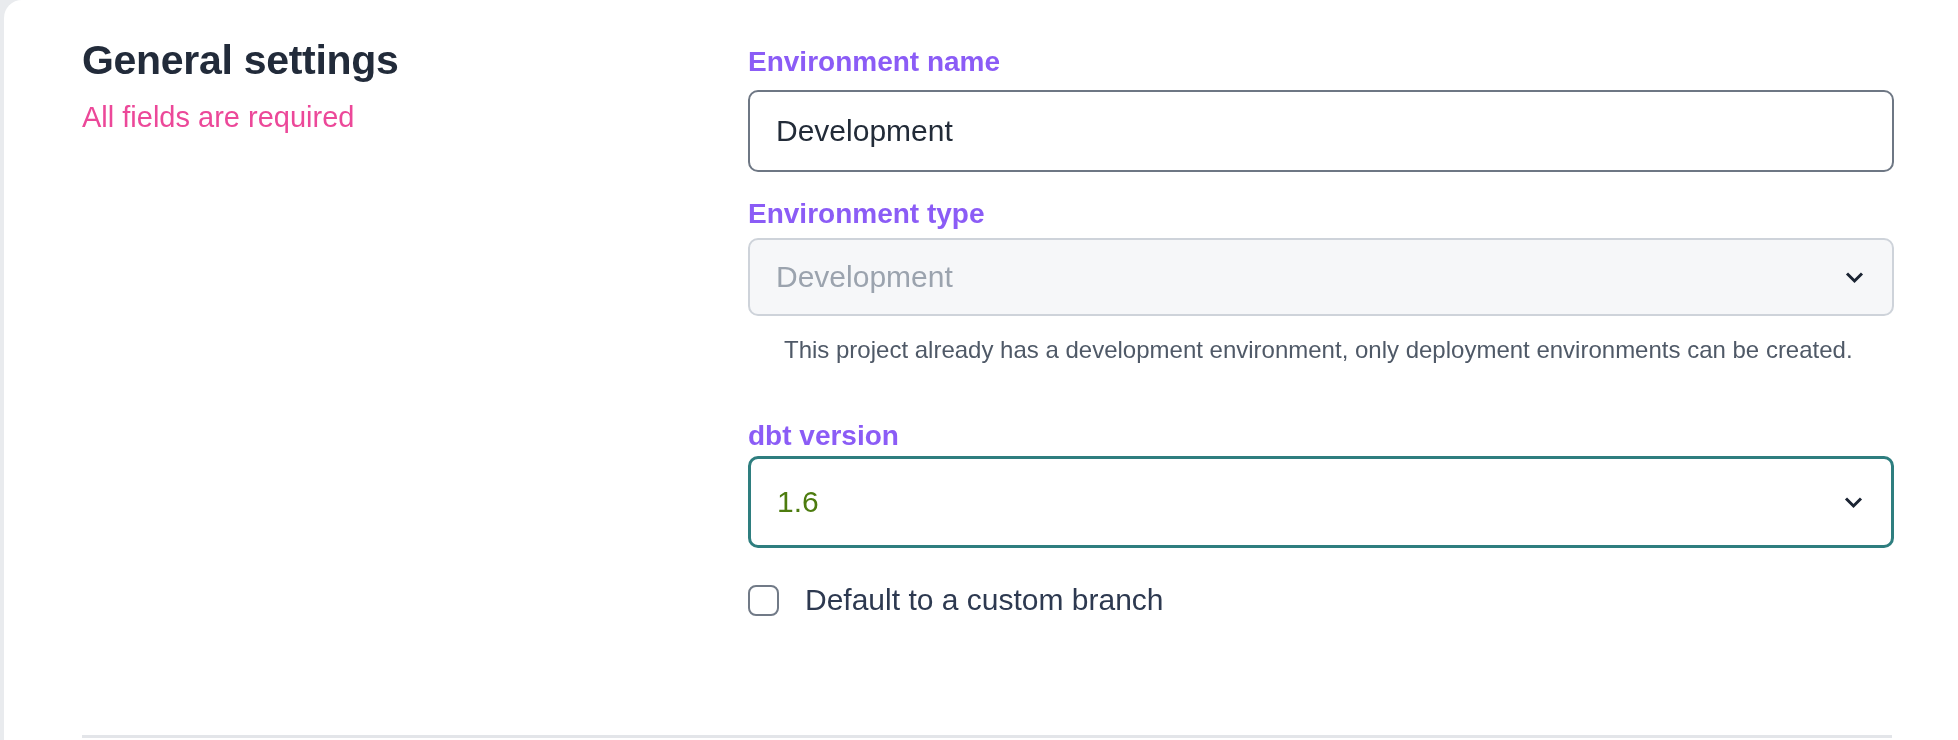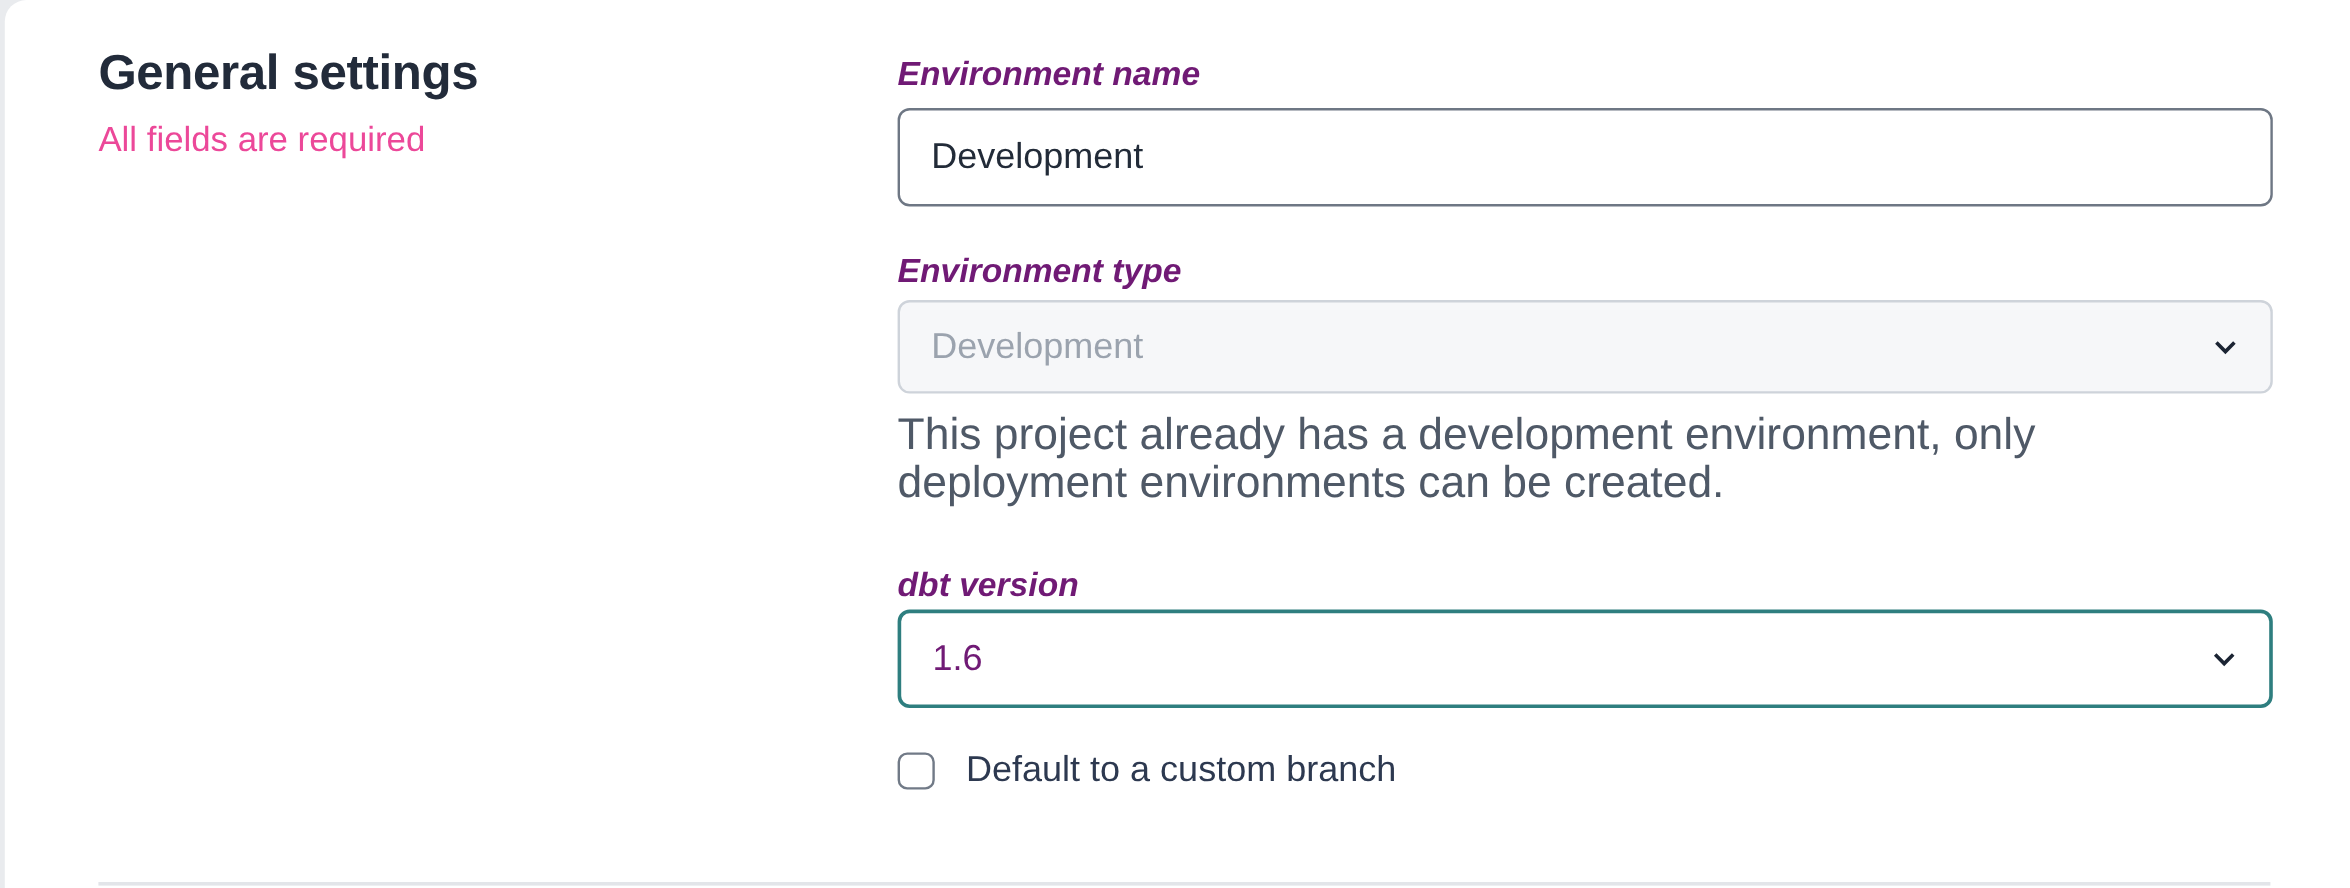--- a/index.html
+++ b/index.html
@@ -26,53 +26,53 @@
     letter-spacing:-0.3px;line-height:52px;
   }
   .section-subtitle{
     margin-top:12px;
     font-size:29px;color:#ec4899;line-height:38px;
   }
   .form-col{
     position:absolute;left:744px;top:44px;width:1146px;
   }
   .field-label{
-    font-size:28px;font-weight:700;color:#701a75;line-height:36px;font-style:italic;
+    font-size:28px;font-weight:700;color:#8b5cf6;line-height:36px;
   }
   .text-input{
     box-sizing:border-box;display:block;width:100%;height:82px;
     margin-top:10px;
     border:2px solid #6e7784;border-radius:10px;
     font-size:30px;color:#222b38;
     padding:0 26px;
     font-family:"Liberation Sans", sans-serif;
     background:#ffffff;outline:none;
   }
   .select-box{
     box-sizing:border-box;display:flex;align-items:center;justify-content:space-between;
     width:100%;height:78px;margin-top:6px;
     border:2px solid #ced3da;border-radius:10px;
     background:#f6f7f9;
     padding:0 24px 0 26px;
     font-size:30px;color:#9ba3ae;
     cursor:default;
   }
   .select-box.focused{
-    height:82px;margin-top:2px;
+    height:92px;margin-top:2px;
     border:3px solid #2e7e7f;
-    background:#ffffff;color:#701a75;
+    background:#ffffff;color:#4d7c0f;
     cursor:pointer;
     text-align:right;
   }
   .chevron{flex:0 0 auto;display:block;}
   .help-text{
     margin-top:14px;width:1146px;
-    font-size:37px;line-height:40px;color:#4f5967;
+    font-size:24px;line-height:40px;color:#4f5967;margin-left:36px;
   }
-  .spacer-label{margin-top:36px;}
+  .spacer-label{margin-top:24px;}
   .spacer-label2{margin-top:48px;}
   .check-row{
     margin-top:34px;display:flex;align-items:center;cursor:pointer;width:fit-content;
   }
   .checkbox{
     box-sizing:border-box;width:31px;height:31px;
     border:2.5px solid #717a87;border-radius:8px;background:#ffffff;
   }
   .check-label{
     margin-left:26px;

